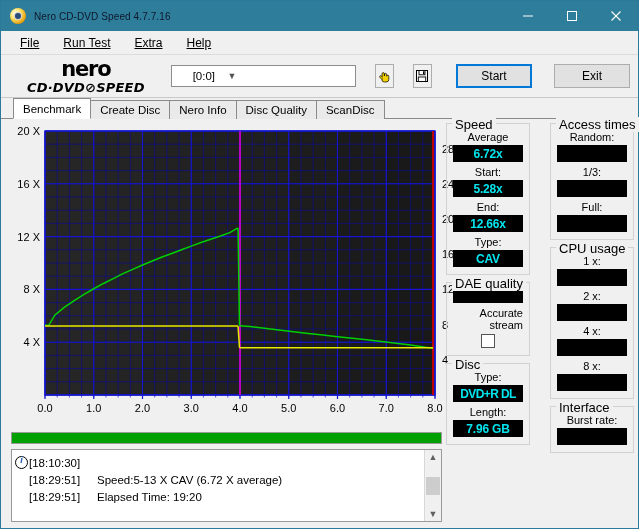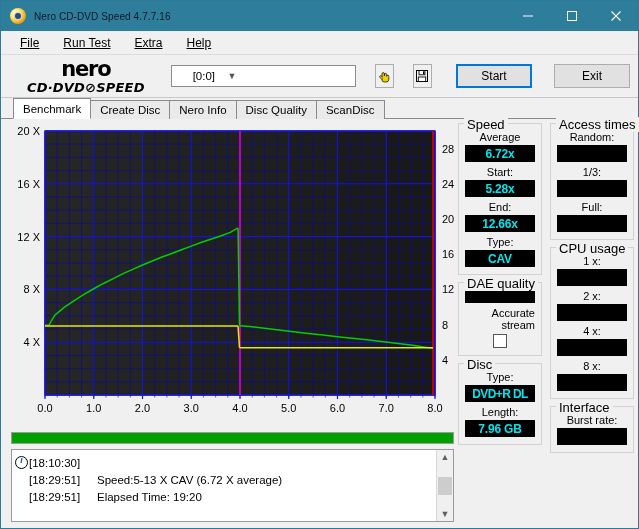--- a/index.html
+++ b/index.html
@@ -135,21 +135,21 @@
   .log-msg{padding-left:6px;}
   .log-scroll{
     width:16px;flex:0 0 auto;background:#f0f0f0;border-left:1px solid #d8d8d8;
     display:flex;flex-direction:column;justify-content:space-between;align-items:center;
   }
   .sb-arrow{font-size:9px;color:#606060;height:14px;line-height:14px;}
   .sb-thumb{width:14px;height:18px;background:#cdcdcd;}
   
   .right-cols{display:flex;flex:0 0 auto;padding-left:2px;}
   .col{width:84px;display:flex;flex-direction:column;}
-  .col + .col{margin-left:8px;}
+  .col + .col{margin-left:20px;}
   .group{
     border:1px solid #d2d2d2;margin-bottom:7px;padding:3px 6px 7px 6px;
     position:relative;box-sizing:border-box;
   }
   .group-title{
     position:absolute;top:-7px;left:5px;background:#f0f0f0;padding:0 3px;
     font-size:13px;color:#000;white-space:nowrap;
   }
   .fld-label{
     font-size:11px;color:#000;text-align:center;margin-top:4px;margin-bottom:2px;

